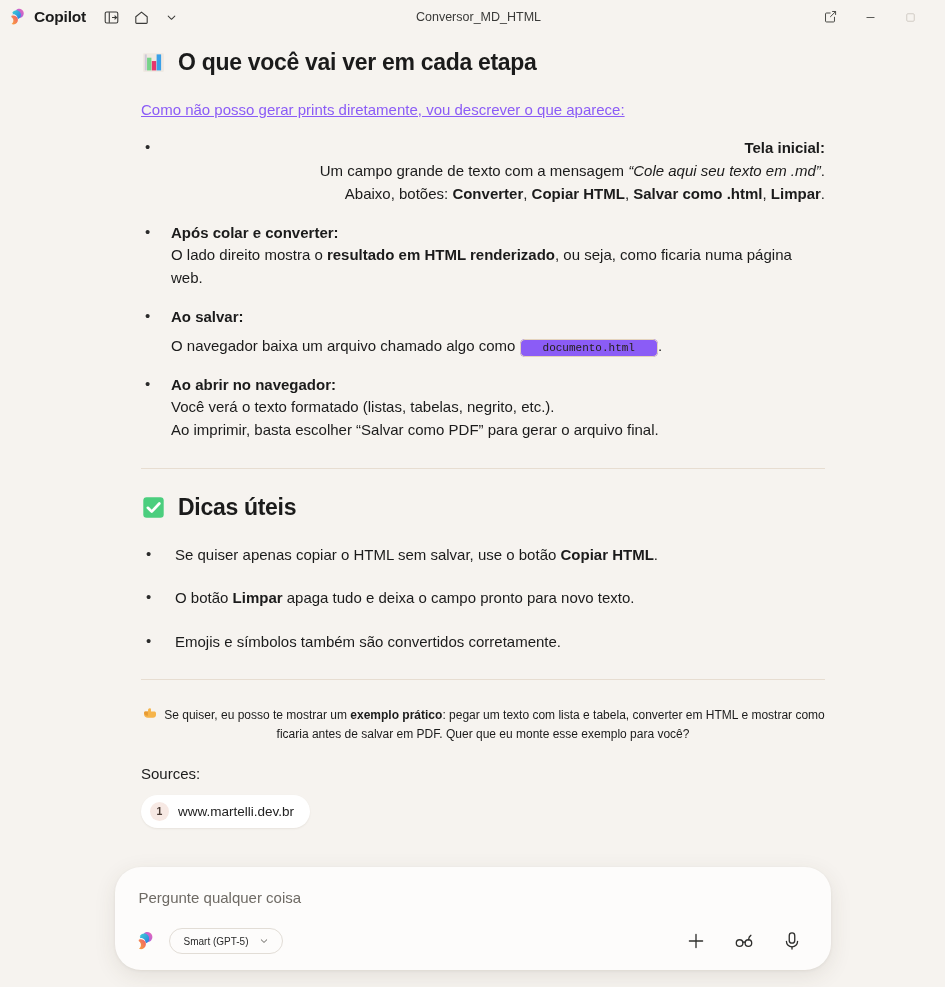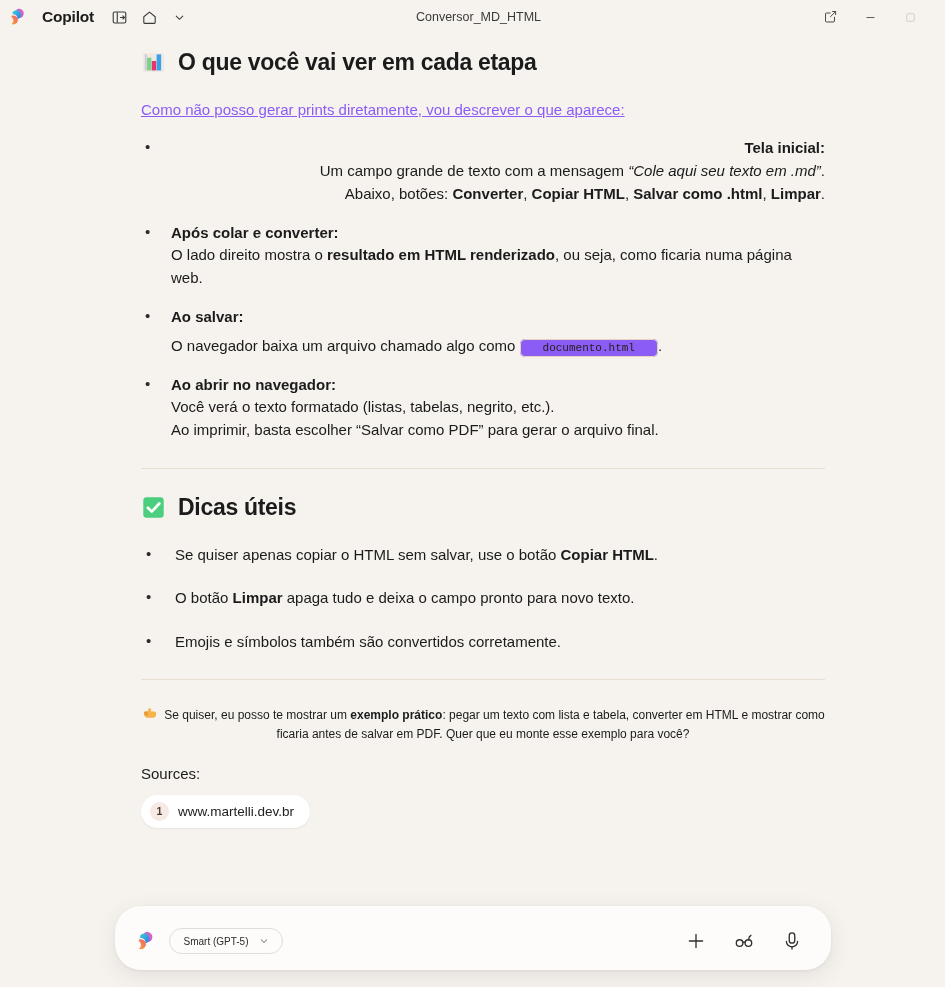--- a/index.html
+++ b/index.html
@@ -19,21 +19,21 @@
   .titlebar {
     height: 34px;
     display: flex;
     align-items: center;
     padding: 0 10px 0 8px;
     position: relative;
     background: #f6f3ef;
     user-select: none;
   }
   .tb-left { display: flex; align-items: center; gap: 2px; }
-  .logo-wrap { display: flex; align-items: center; gap: 14px; padding-right: 10px; text-align: center; }
+  .logo-wrap { display: flex; align-items: center; gap: 6px; padding-right: 10px; text-align: center; }
   .copilot-mark { width: 20px; height: 20px; display: block; }
   .brand {
     font-size: 15.5px;
     font-weight: 700;
     letter-spacing: -0.2px;
     color: #1b1b1b;
   }
   .tb-btn {
     width: 28px; height: 26px;
     display: flex; align-items: center; justify-content: center;
@@ -391,20 +391,21 @@
       <span class="src-url">www.martelli.dev.br</span>
     </div>
 
     
 
   </div>
 </div>
 
 <div class="composer-wrap">
   <div class="composer">
+    <div class="composer-input">Pergunte qualquer coisa</div>
     <div class="composer-bottom">
       <svg class="mini-logo" viewBox="0 0 24 24">
         <defs>
           <linearGradient id="mg1" x1="0" y1="0" x2="1" y2="1">
             <stop offset="0" stop-color="#3ed0d6"></stop>
               <stop offset="1" stop-color="#2a7de1"></stop>
           </linearGradient>
           <linearGradient id="mg2" x1="1" y1="0" x2="0" y2="1">
             <stop offset="0" stop-color="#f06ab4"></stop>
               <stop offset="1" stop-color="#8b5cf0"></stop>

